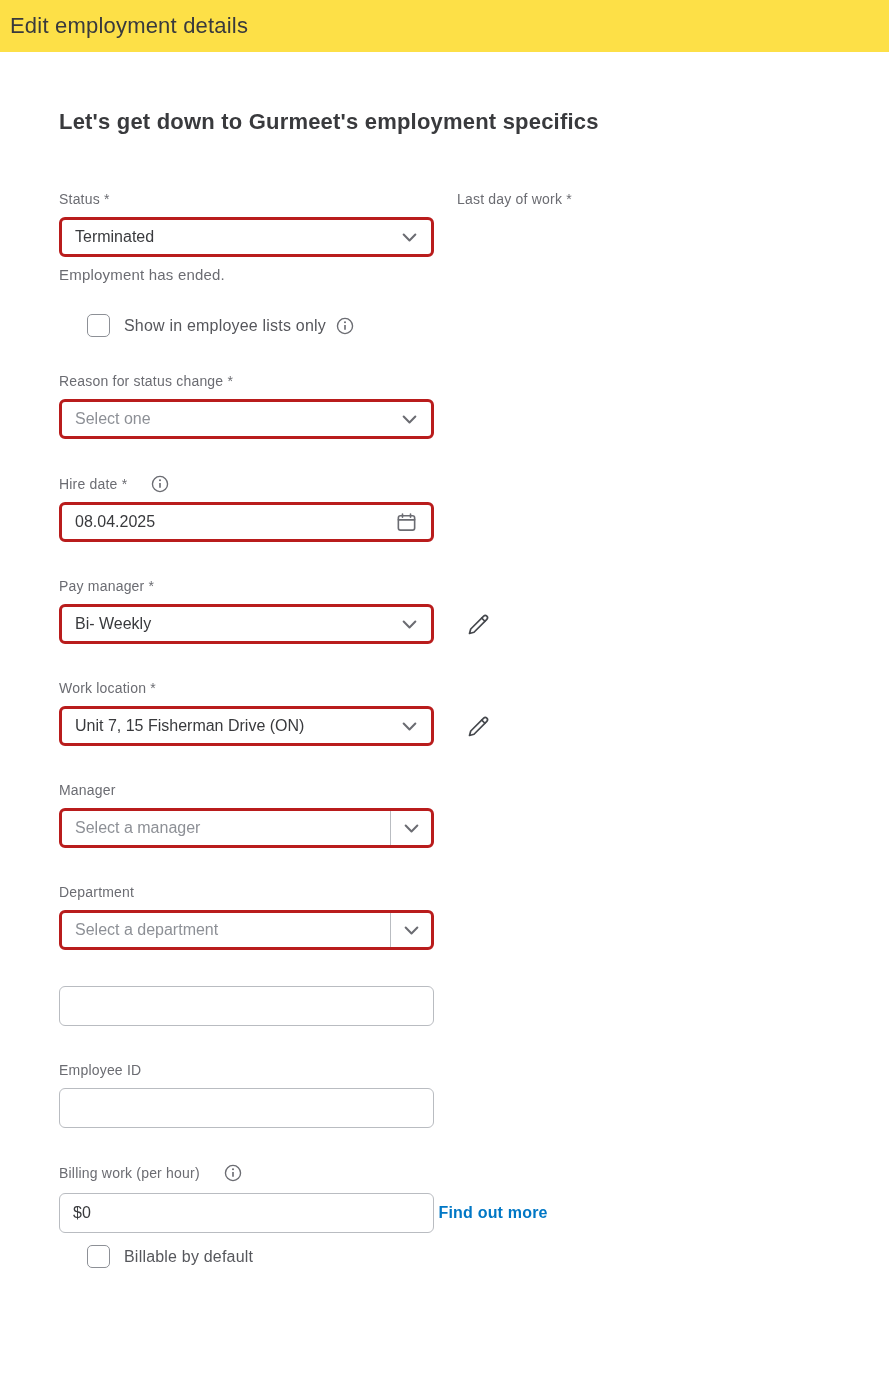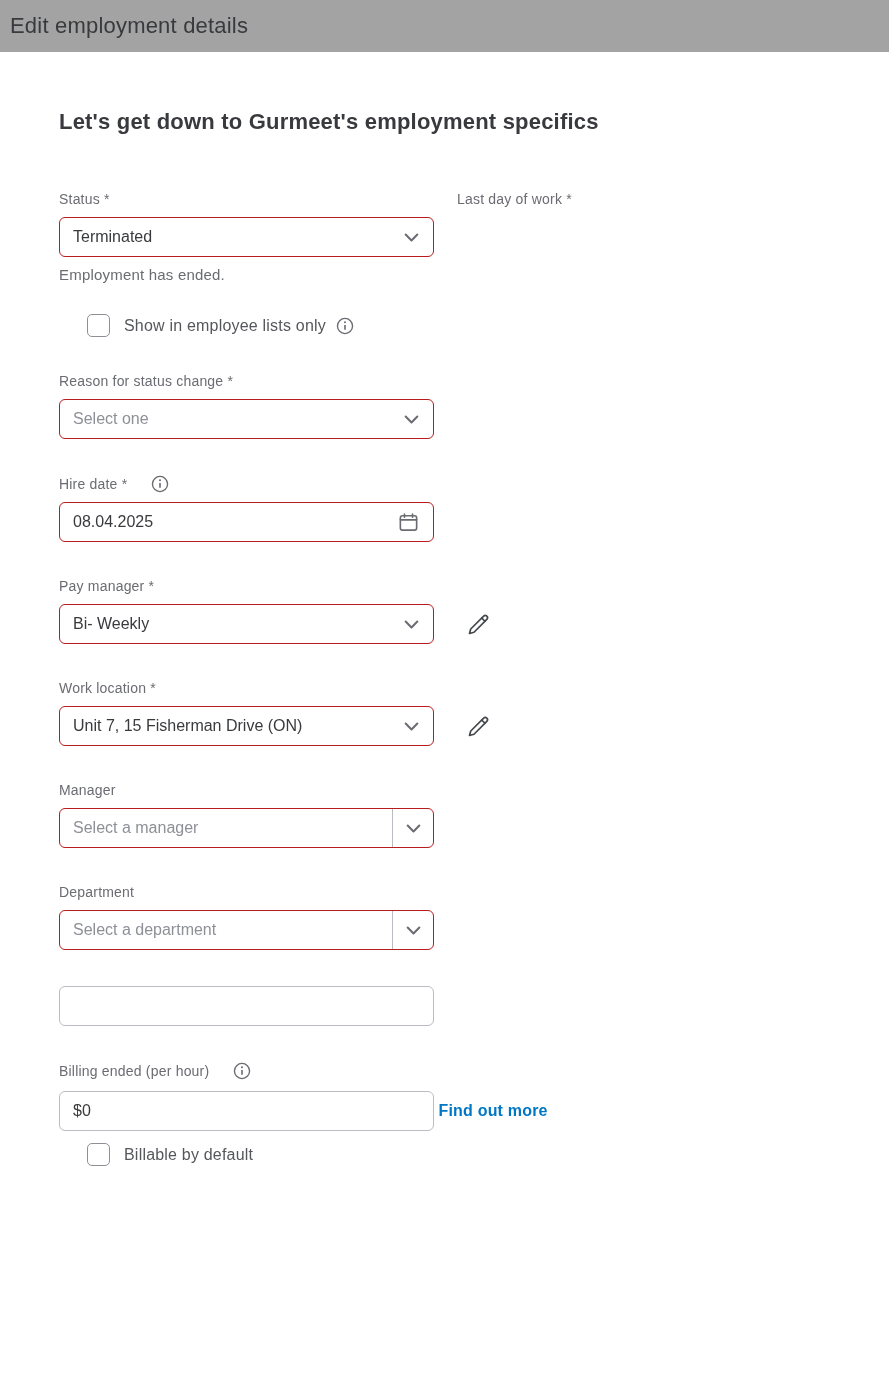--- a/index.html
+++ b/index.html
@@ -8,21 +8,21 @@
     width: 889px; height: 1378px;
     font-family: "Liberation Sans", sans-serif;
     color: #393a3d;
     overflow: hidden;
   }
   .page { width: 889px; height: 1378px; background: #ffffff; }
 
   
   .topbar {
     height: 52px; width: 100%;
-    background: #a3a3a3;
+    background: #fde047;
     display: flex; align-items: center;
     padding-left: 10px;
   }
   .topbar-title {
     margin: 0; font-size: 22px; font-weight: 400;
     color: #393a3d; letter-spacing: 0.2px;
   }
 
   .content { padding: 56px 0 40px 59px; }
   .heading {
@@ -38,21 +38,21 @@
   .group { margin-bottom: 36px; }
   .label {
     display: block; font-size: 14px; line-height: 17px;
     color: #6b6c72; margin-bottom: 9px; letter-spacing: 0.2px;
   }
   .label-row { display: flex; align-items: center; gap: 24px; margin-bottom: 9px; }
   .label-row .label { margin-bottom: 0; }
 
   .control {
     width: 375px; height: 40px;
-    border: 1px solid #b91c1c; border-radius: 6px;
+    border: 3px solid #b91c1c; border-radius: 6px;
     background: #ffffff;
     display: flex; align-items: center;
     padding: 0 13px; font-size: 16px; color: #393a3d;
   }
   .col-right .control { width: 376px; }
   .dropdown { justify-content: space-between; cursor: pointer; }
   .dd-value { flex: 1 1 auto; white-space: nowrap; overflow: hidden; }
   .ph { color: #8d9096; }
 
   .dropdown.divided { padding-right: 0; }
@@ -258,24 +258,28 @@
                 </svg>
             </span>
           </span>
         </div>
       </div>
 
       <div class="group">
         <input class="text-field" type="text" value="" style="">
       </div>
 
+      <div class="group">
+        <span class="label">Employee ID</span>
+        <input class="text-field" type="text" value="" style="">
+      </div>
 
       <div class="group">
         <div class="label-row">
-          <span class="label">Billing ended (per hour)</span>
+          <span class="label">Billing work (per hour)</span>
           <span class="icon">
             <svg width="18" height="18" viewBox="0 0 20 20">
                 <circle cx="10" cy="10" r="8.4" fill="none" stroke="#6b6c72" stroke-width="1.5"></circle>
                 <line x1="10" y1="8.9" x2="10" y2="14.2" stroke="#6b6c72" stroke-width="1.8"></line>
                 <circle cx="10" cy="5.9" r="1.15" fill="#6b6c72"></circle>
               </svg>
           </span>
         </div>
         <input class="text-field" type="text" value="$0" style="">
         <a class="link">Find out more</a>

